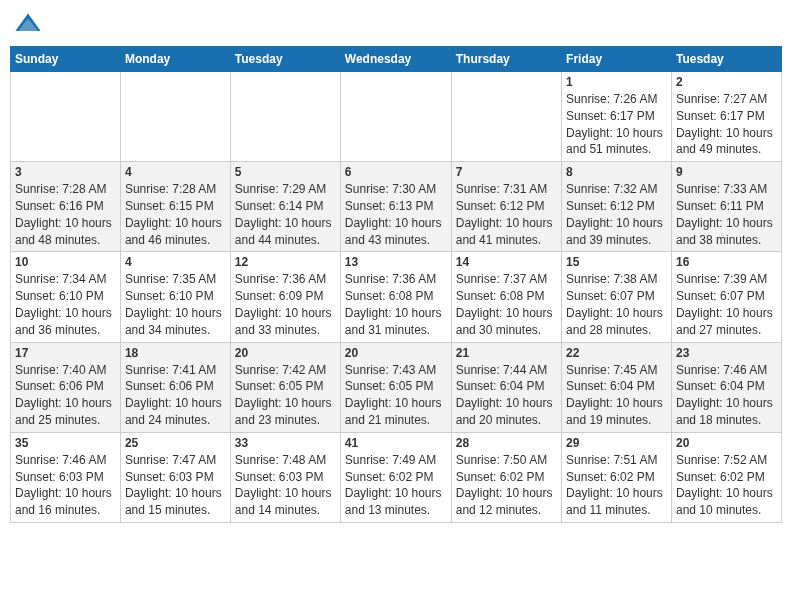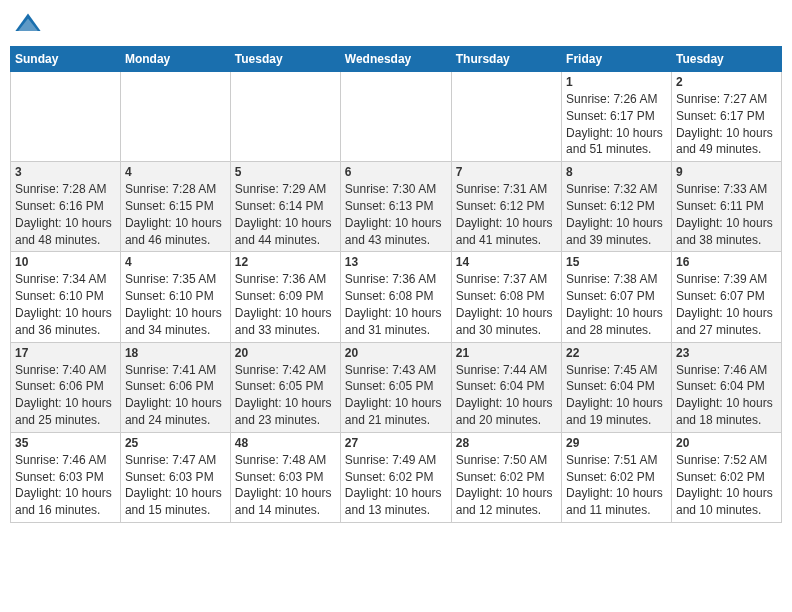--- a/index.html
+++ b/index.html
@@ -239,25 +239,25 @@
       <tr>
         <td>
           <div class="day-number">35</div>
           <div class="day-info">Sunrise: 7:46 AM<br>Sunset: 6:03 PM<br>Daylight: 10 hours and 16 minutes.</div>
         </td>
         <td>
           <div class="day-number">25</div>
           <div class="day-info">Sunrise: 7:47 AM<br>Sunset: 6:03 PM<br>Daylight: 10 hours and 15 minutes.</div>
         </td>
         <td>
-          <div class="day-number">48</div>
+          <div class="day-number">33</div>
           <div class="day-info">Sunrise: 7:48 AM<br>Sunset: 6:03 PM<br>Daylight: 10 hours and 14 minutes.</div>
         </td>
         <td>
-          <div class="day-number">27</div>
+          <div class="day-number">41</div>
           <div class="day-info">Sunrise: 7:49 AM<br>Sunset: 6:02 PM<br>Daylight: 10 hours and 13 minutes.</div>
         </td>
         <td>
           <div class="day-number">28</div>
           <div class="day-info">Sunrise: 7:50 AM<br>Sunset: 6:02 PM<br>Daylight: 10 hours and 12 minutes.</div>
         </td>
         <td>
           <div class="day-number">29</div>
           <div class="day-info">Sunrise: 7:51 AM<br>Sunset: 6:02 PM<br>Daylight: 10 hours and 11 minutes.</div>
         </td>

